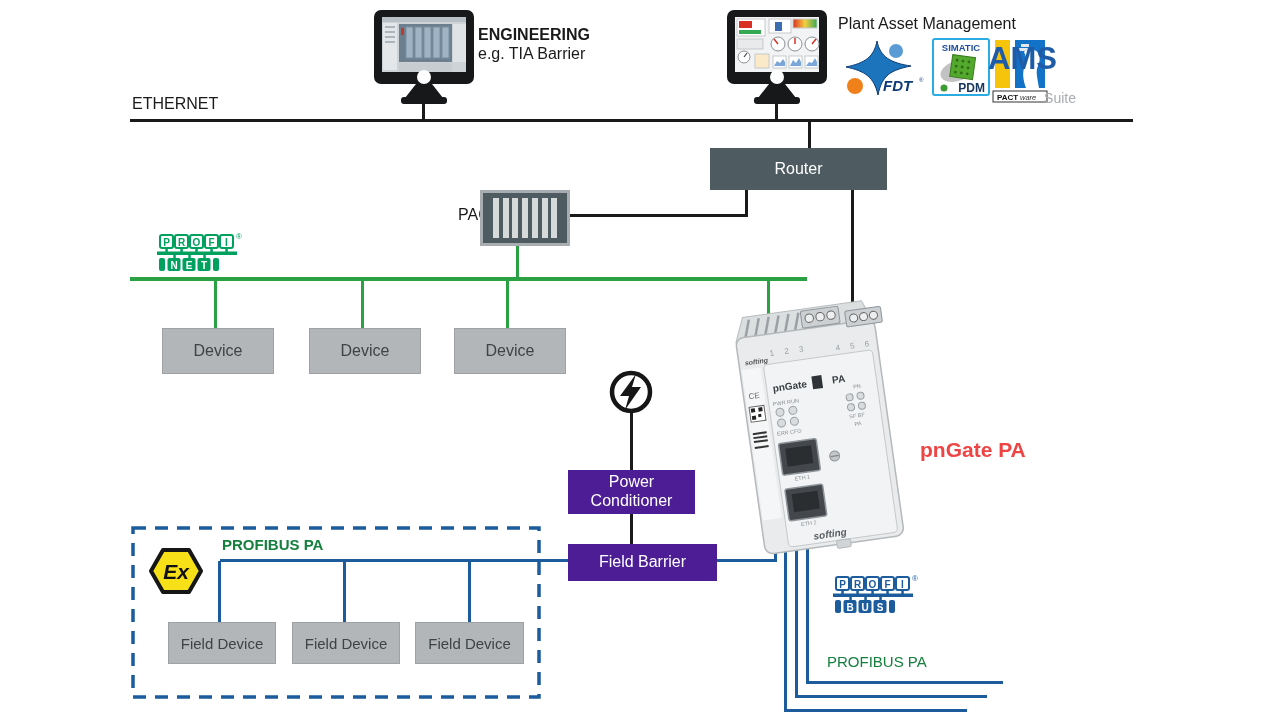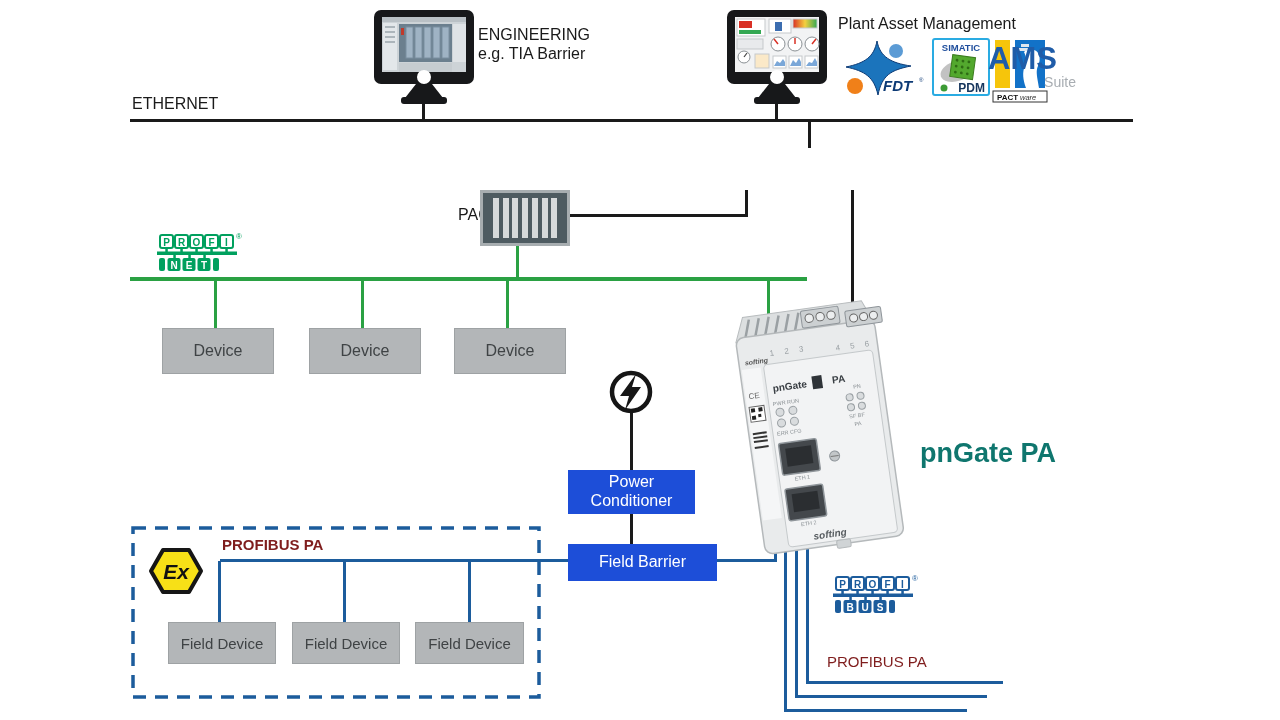--- a/index.html
+++ b/index.html
@@ -12,30 +12,30 @@
   .vline{position:absolute;width:3px;background:#1a1a1a;z-index:1;}
   .green{background:#2aa143;}
   .blue{background:#1c5c9c;}
   .lbl{position:absolute;font-size:16px;white-space:nowrap;z-index:2;}
   .graybox{
     position:absolute;background:#b3b6b8;border:1px solid #9ea2a4;
     display:flex;align-items:center;justify-content:center;
     font-size:16px;color:#3f4345;z-index:2;
   }
   .navybox{
-    position:absolute;background:#1d4ed8;color:#ffffff;
+    position:absolute;background:#4c1d95;color:#ffffff;
     display:flex;align-items:center;justify-content:center;text-align:center;
     font-size:16px;line-height:1.18;z-index:3;
   }
   .slatebox{
     position:absolute;background:#4e5b61;color:#fff;display:flex;
     align-items:center;justify-content:center;font-size:16px;z-index:2;
   }
-  .bluetext{color:#7f1d1d;}
-  #pngate-title{position:absolute;left:920px;top:438px;font-size:27px;font-weight:bold;color:#0f766e;z-index:6;}
+  .bluetext{color:#15803d;}
+  #pngate-title{position:absolute;left:920px;top:438px;font-size:21px;font-weight:bold;color:#ef4444;z-index:6;}
   #plc-box{
     position:absolute;left:480px;top:190px;width:90px;height:56px;
     background:#4e5b61;border:3px solid #a7adb0;box-sizing:border-box;
     display:flex;align-items:center;justify-content:space-evenly;padding:5px 6px;z-index:2;
   }
   #plc-box .bar{width:6px;height:40px;background:#d7dadb;}
   svg{position:absolute;overflow:visible;}
   .svgtext{font-family:"Liberation Sans",sans-serif;}
 </style>
 </head>
@@ -63,21 +63,21 @@
     <rect x="61" y="17" width="7" height="31" fill="#9fb3c4" stroke="#7b8fa0"></rect>
     <rect x="70" y="17" width="7" height="31" fill="#9fb3c4" stroke="#7b8fa0"></rect>
     <rect x="81" y="14" width="13" height="38" fill="#dfe3e6"></rect>
     <rect x="27" y="53" width="53" height="9" fill="#c6ccd0"></rect>
     <circle cx="52" cy="67" r="7" fill="#ffffff"></circle>
     <polygon points="44,74 60,74 71,88 33,88" fill="#17181a"></polygon>
     <rect x="29" y="87" width="46" height="7" rx="3" fill="#17181a"></rect>
   </svg>
   <div class="vline" style="left:422px;top:100px;height:20px;"></div>
 
-  <div class="lbl" style="left:478px;top:26px;font-weight:normal;">ENGINEERING</div>
+  <div class="lbl" style="left:478px;top:26px;font-weight:bold;">ENGINEERING</div>
   <div class="lbl" style="left:478px;top:45px;">e.g. TIA Barrier</div>
 
   <svg style="left:725px;top:10px;z-index:2;" width="104" height="96" viewBox="0 0 104 96">
     <defs>
       <linearGradient id="trafficgrad" x1="0" y1="0" x2="1" y2="0">
         <stop offset="0" stop-color="#d93025"></stop>
           <stop offset="0.5" stop-color="#f4d03f"></stop>
           <stop offset="1" stop-color="#34a853"></stop>
       </linearGradient>
     </defs>
@@ -147,24 +147,27 @@
     <path d="M33,48 C30,40 29,32 32,26 C34,21 33,16 31,12 C36,8 44,9 46,15 C48,21 45,25 44,29 C43,34 45,41 46,48 Z" fill="#ffffff"></path>
     <rect x="25" y="8" width="10" height="3" fill="#dfe6ee"></rect>
     <rect x="28" y="4" width="8" height="3" fill="#dfe6ee"></rect>
     <rect x="0" y="51" width="54" height="11" fill="#ffffff" stroke="#333333"></rect>
     <text x="4" y="59.5" class="svgtext" font-size="8" font-weight="bold" fill="#111111">PACT</text>
     <text x="27" y="59.5" class="svgtext" font-size="7.5" font-style="italic" fill="#333333">ware</text>
   </svg>
 
   <div class="abs" style="left:988px;top:44px;z-index:2;width:88px;">
     <div style="font-size:31px;font-weight:bold;color:#1f5ca8;line-height:30px;">AMS</div>
-    <div style="font-size:14px;color:#a8adb2;text-align:right;margin-top:0;">Suite</div>
+    <div style="font-size:14px;color:#a8adb2;text-align:right;margin-top:16px;">Suite</div>
   </div>
 
   <div class="vline" style="left:808px;top:122px;height:26px;"></div>
+  <div class="slatebox" style="left:710px;top:148px;width:177px;height:42px;">
+    <span>Router</span>
+  </div>
   <div class="vline" style="left:745px;top:190px;height:27px;"></div>
   <div class="hline" style="left:570px;top:214px;width:178px;"></div>
   <div class="vline" style="left:851px;top:190px;height:150px;"></div>
 
   <div class="lbl" style="left:458px;top:206px;">PAC / PLC</div>
   <div id="plc-box">
     <div class="bar"></div>
       <div class="bar"></div>
       <div class="bar"></div>
       <div class="bar"></div>

